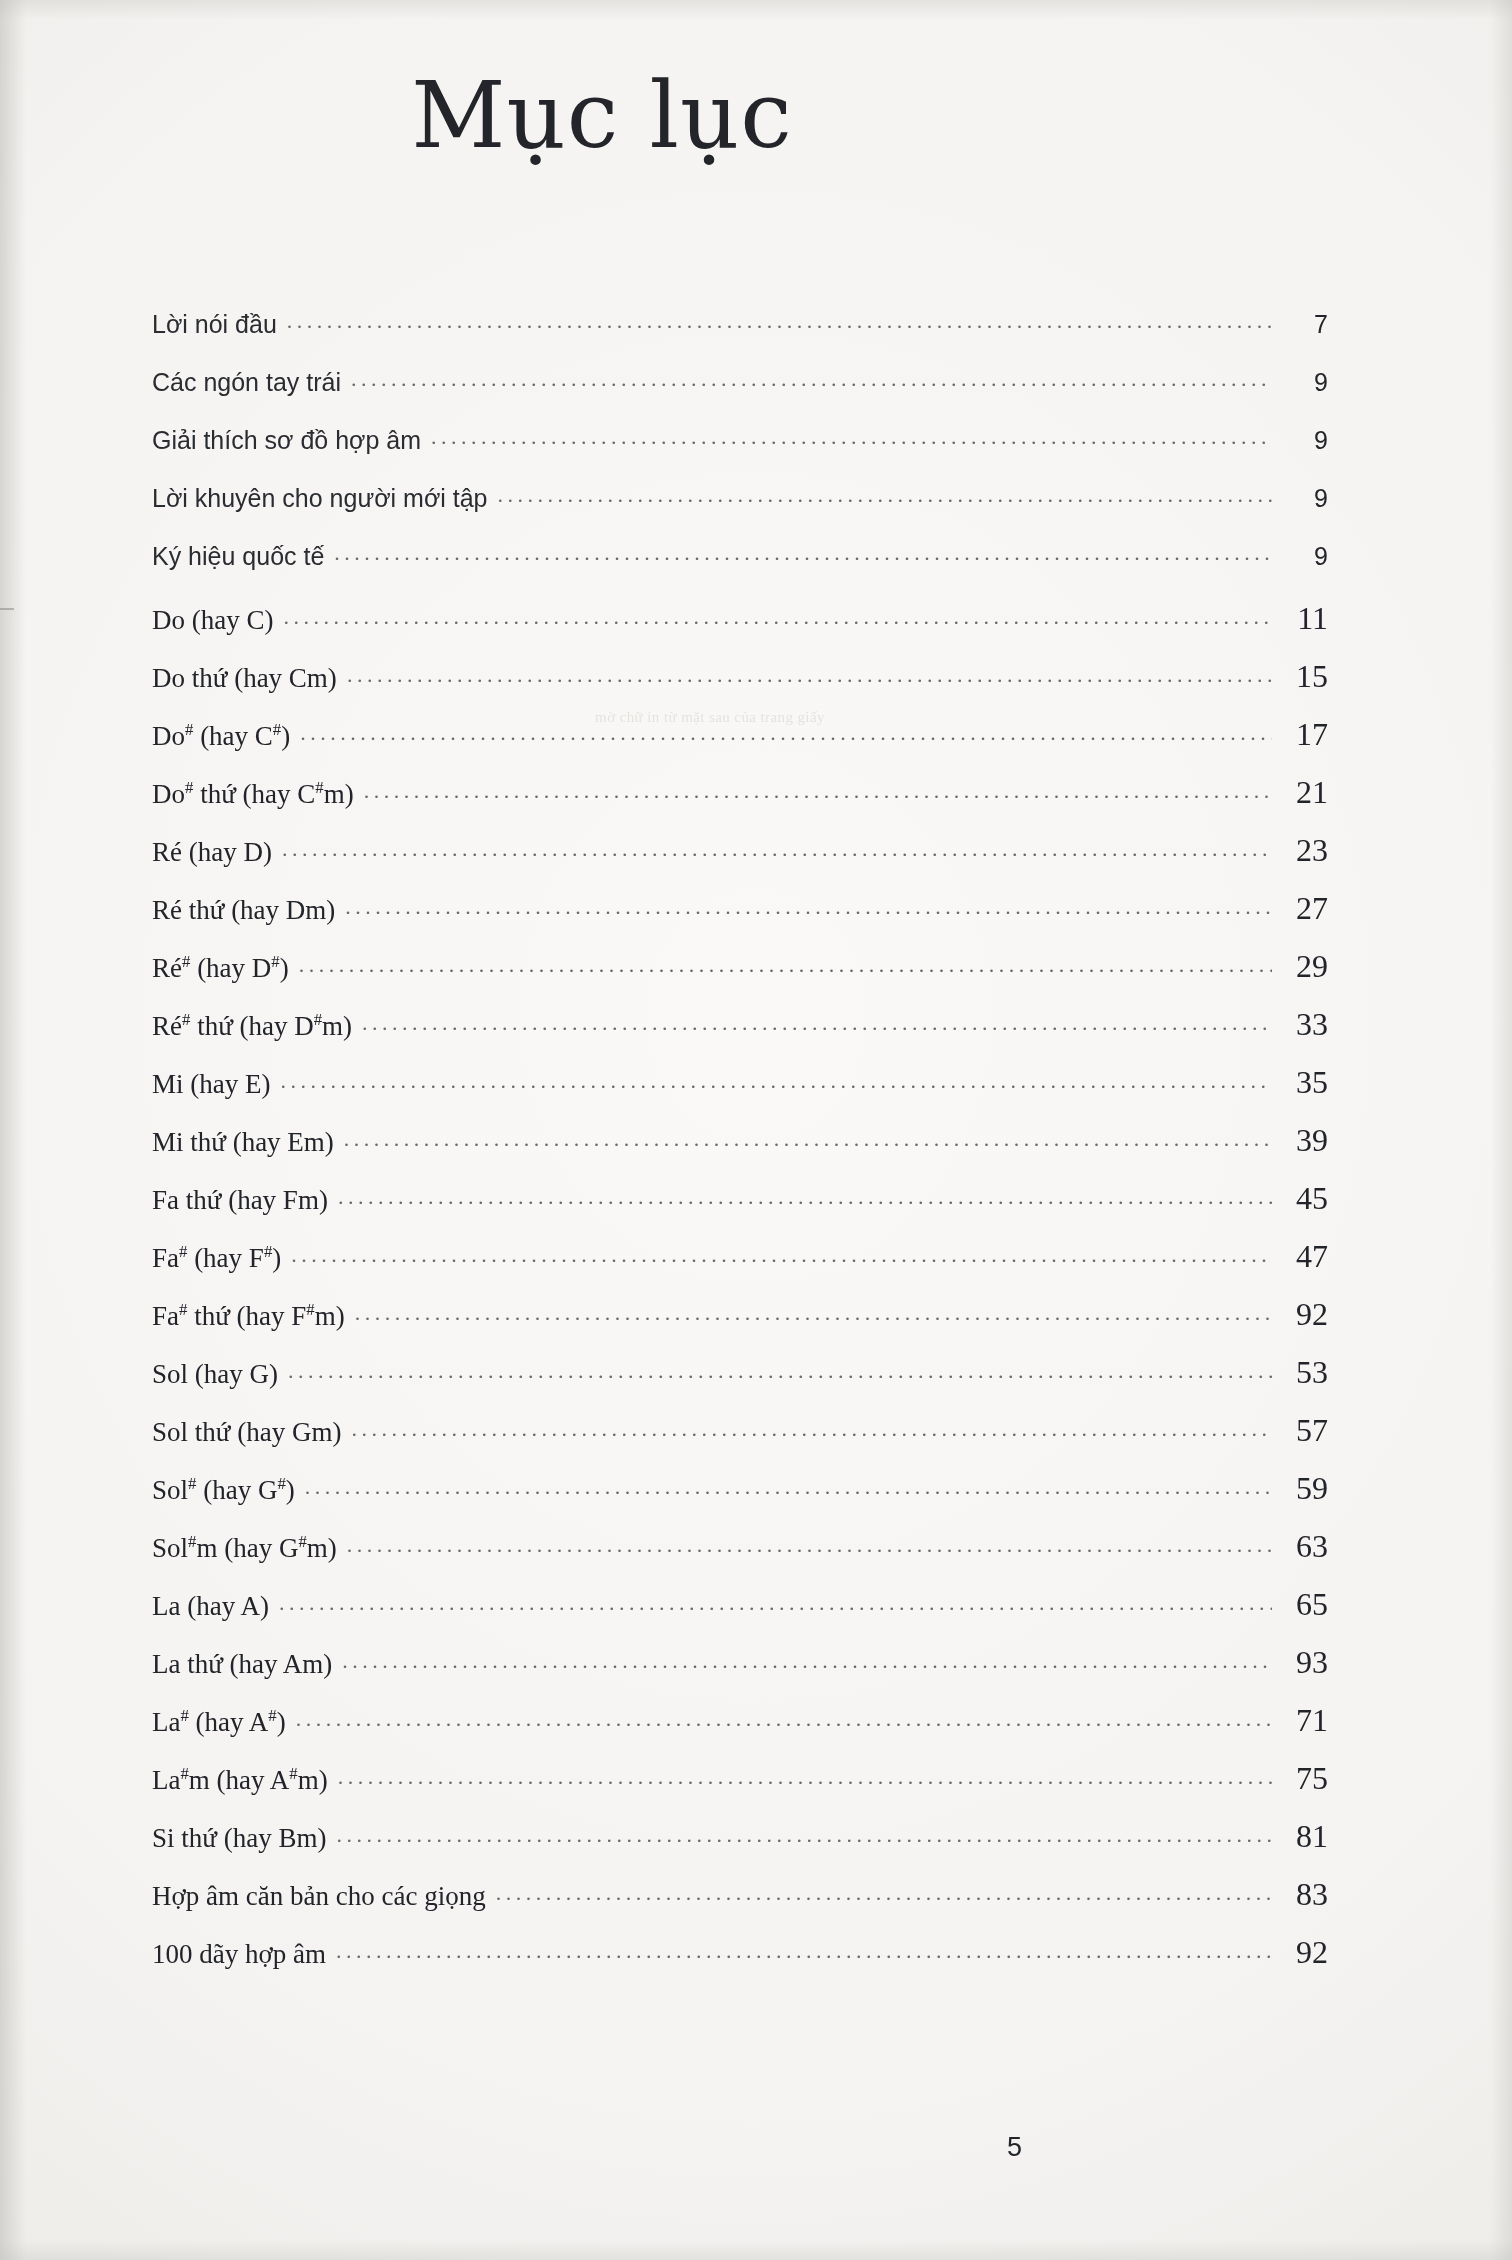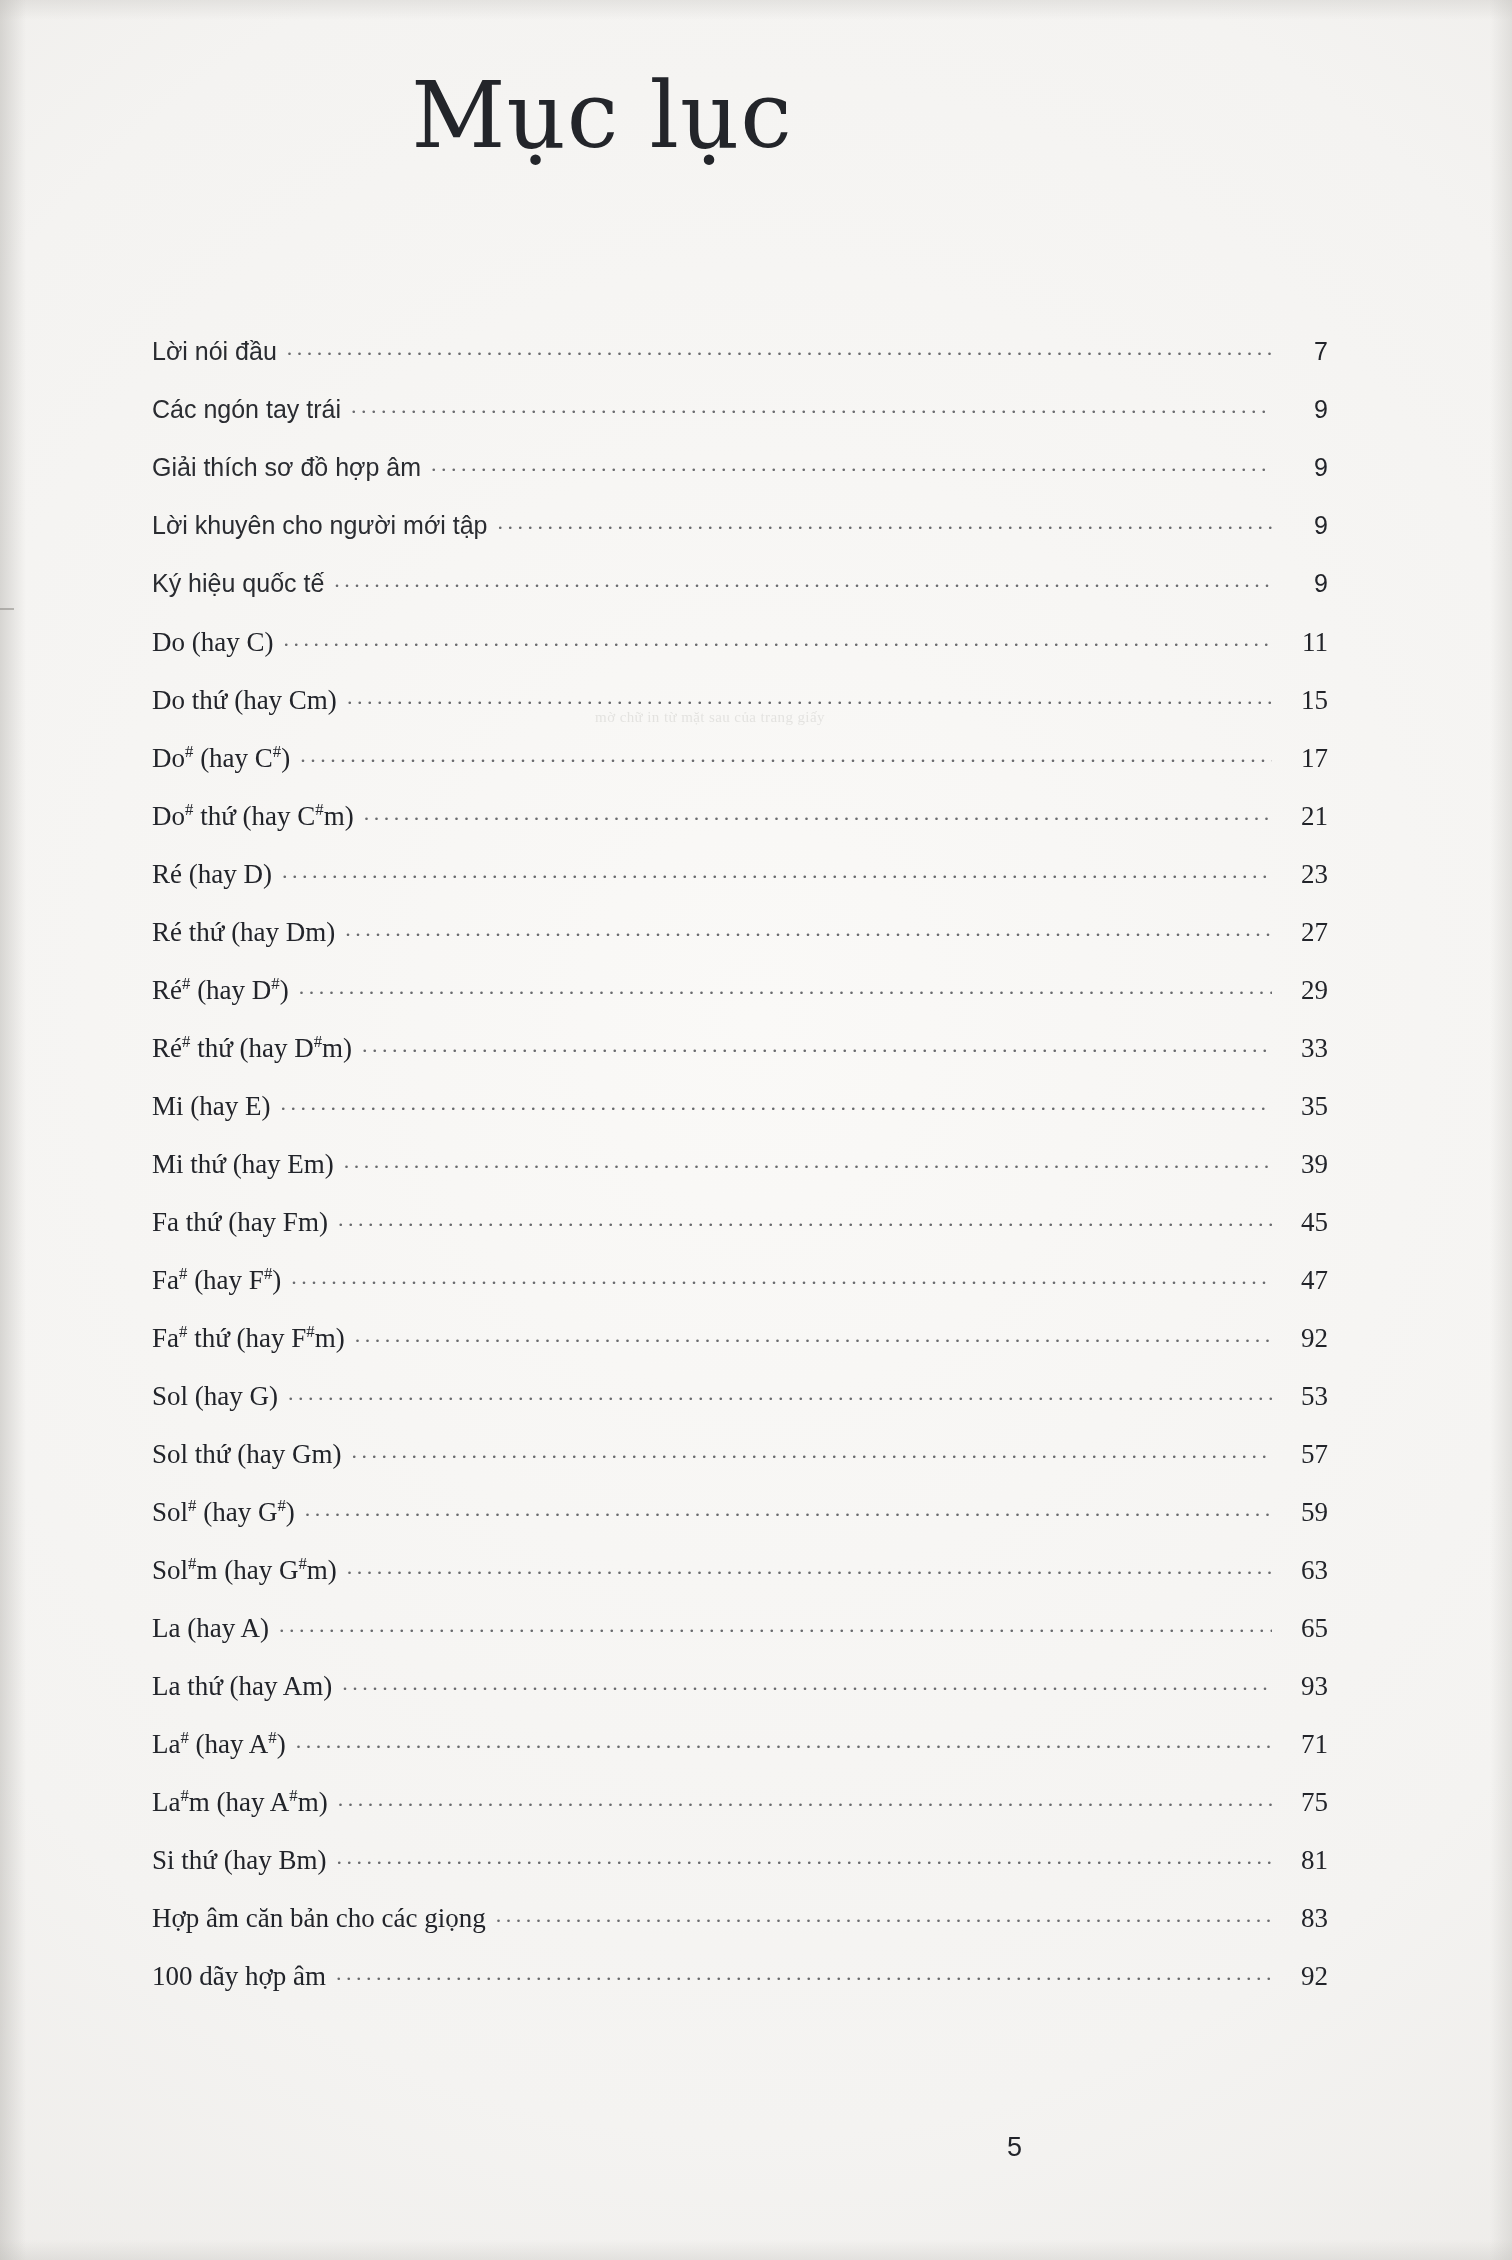--- a/index.html
+++ b/index.html
@@ -92,41 +92,40 @@
     display: flex;
     align-items: baseline;
     height: 58px;
     font-size: 27px;
     color: #22242a;
     white-space: nowrap;
   }
   .toc-label {
     flex: 0 0 auto;
     padding-right: 6px;
-    margin-top: 27px;
   }
   .toc-dots {
     flex: 1 1 auto;
     position: relative;
     top: -5px;
     overflow: hidden;
     margin: 0 4px;
     color: #6a6b6e;
     font-size: 22px;
     letter-spacing: 4.5px;
     line-height: 1;
   }
   .toc-dots::before {
     content: "......................................................................................................................................................................";
   }
   .toc-page {
     flex: 0 0 auto;
     width: 52px;
     text-align: right;
-    font-size: 27px;
+    font-size: 32px;
     color: #22242a;
   }
 
   
   .toc-row.light .toc-label {
     font-family: "Liberation Sans", sans-serif;
     font-size: 25px;
     color: #2a2c31;
   }
   .toc-row.light .toc-page {

